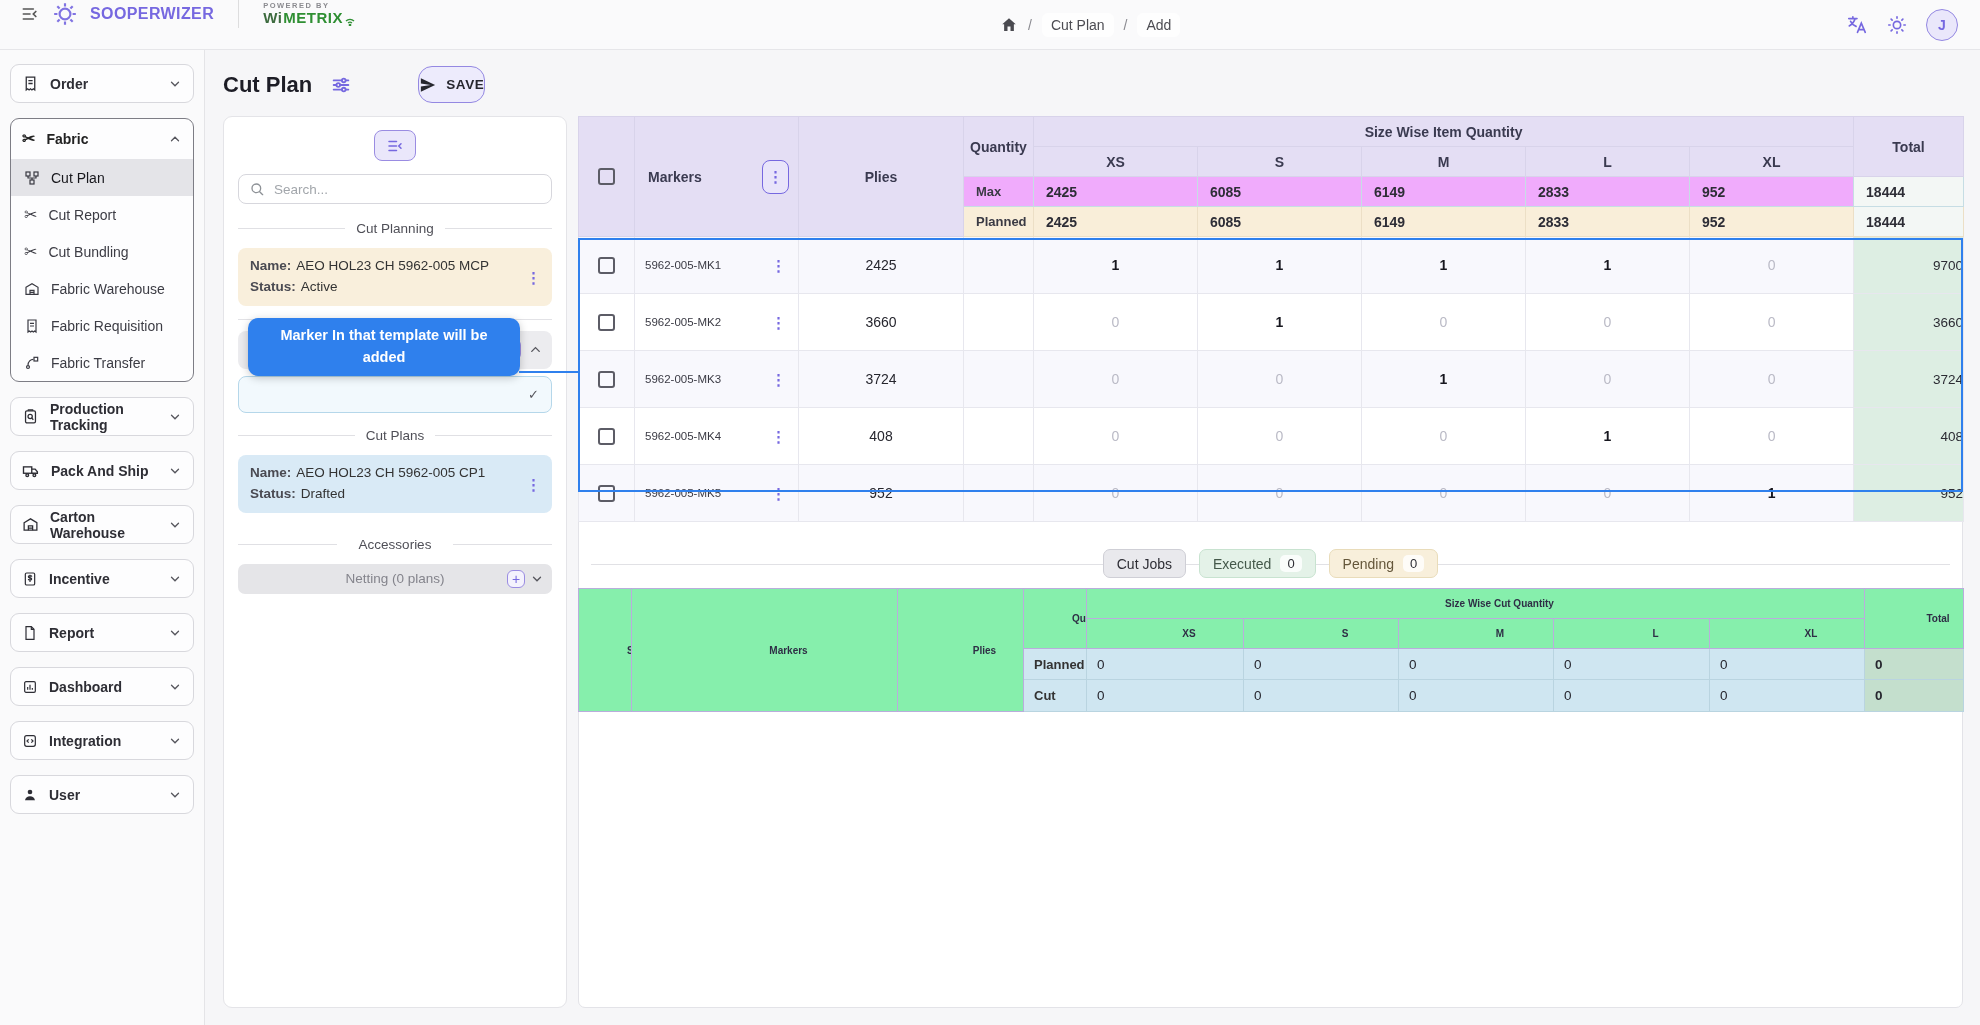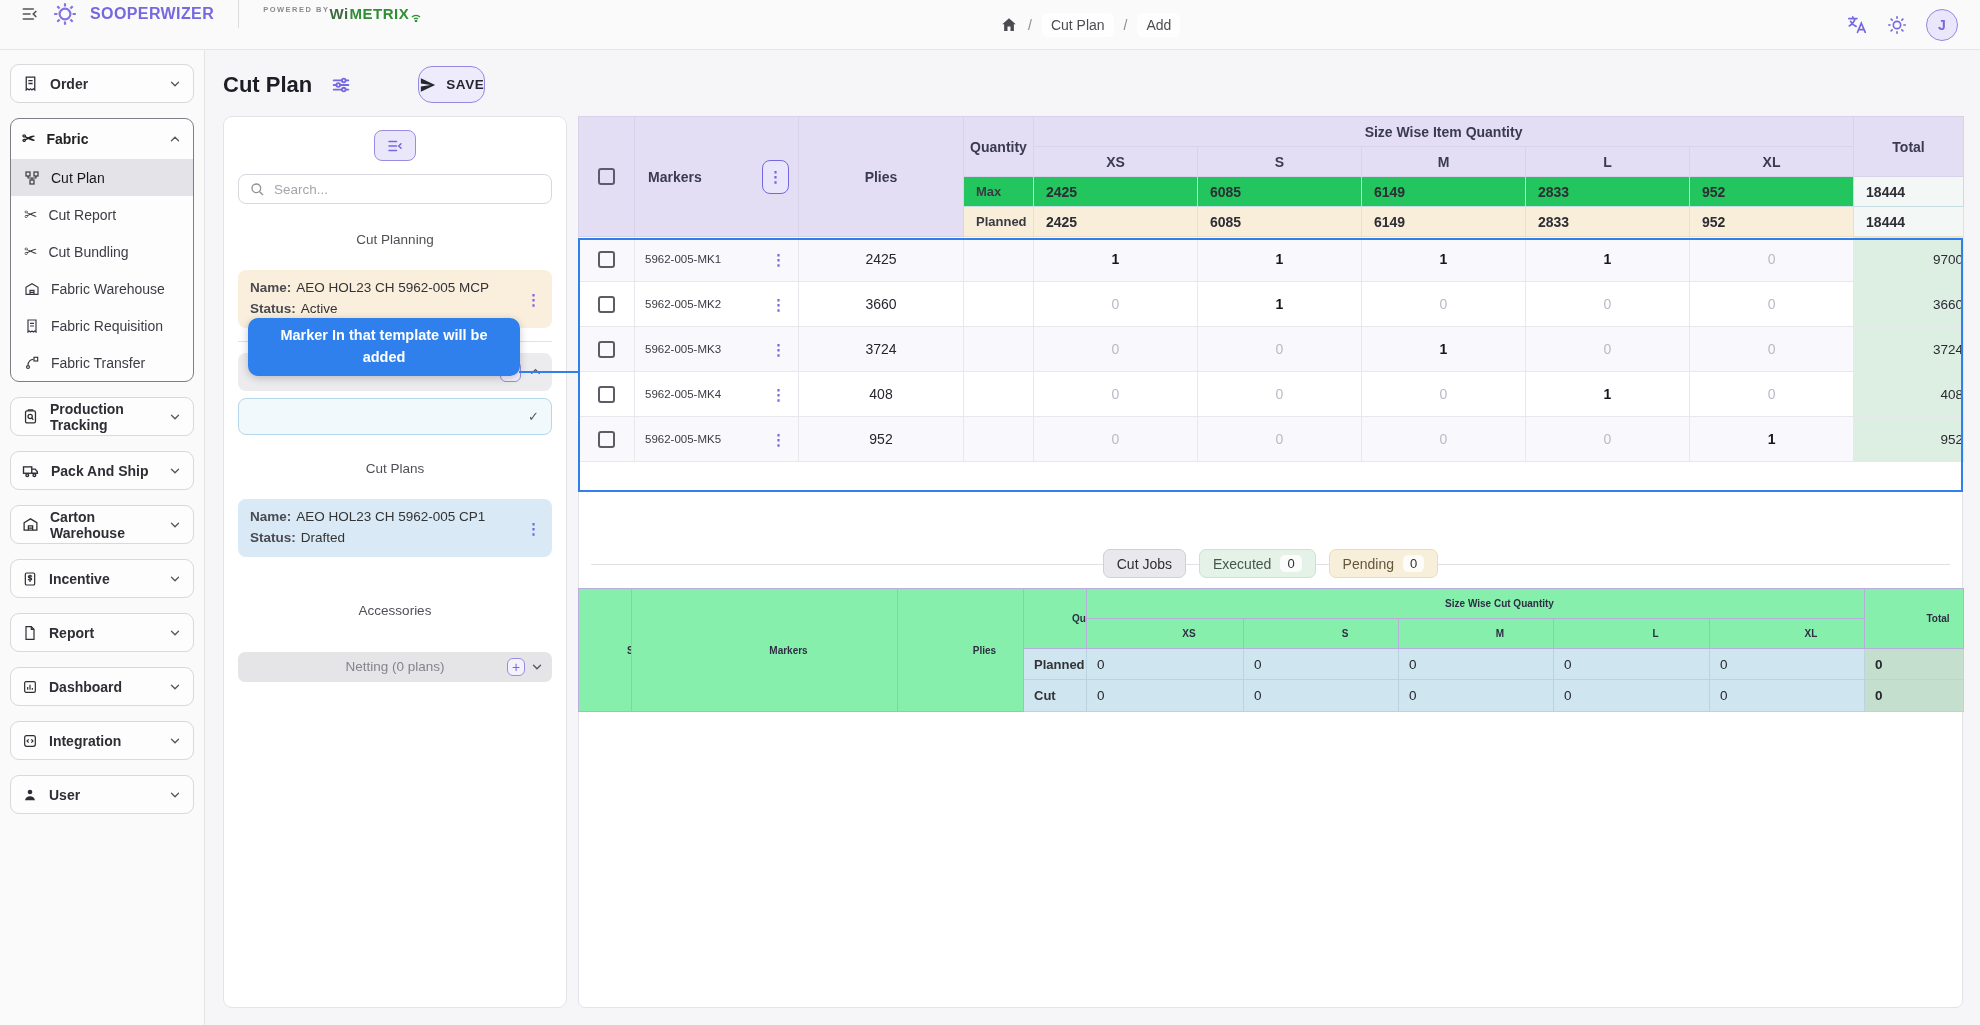--- a/index.html
+++ b/index.html
@@ -8,21 +8,21 @@
   .app { position:relative; width:1980px; height:1025px; overflow:hidden; background:#f6f6f8; }
 
   
   .topbar { position:absolute; left:0; top:0; width:1980px; height:50px; background:#fafafb;
             border-bottom:1px solid #e6e6e9; display:flex; align-items:flex-start; z-index:5; }
   .tb-left { display:flex; align-items:center; gap:12px; padding-left:20px; }
   .icon-btn { background:none; border:none; cursor:pointer; display:flex; align-items:center; color:#555; }
   .brand { font-size:16px; font-weight:bold; color:#7668e0; letter-spacing:.4px; }
   .gear { color:#8073e2; display:flex; }
   .tb-div { width:1px; height:28px; background:#ddddde; margin:0 12px; }
-  .powered { display:flex; flex-direction:row; line-height:1.1; }
+  .powered { display:flex; flex-direction:column; line-height:1.1; }
   .powered .pb { font-size:7.5px; letter-spacing:1.5px; color:#8a8a8f; font-weight:bold; }
   .powered .wm { font-size:15px; font-weight:bold; color:#2f8f33; letter-spacing:.5px; display:flex; align-items:flex-end; gap:1px;}
   .powered .wm .w1 { color:#3d6b3f; }
   .breadcrumb { position:absolute; left:1000px; top:0; height:50px; display:flex; align-items:center; gap:10px;
                 font-size:14px; color:#4c4c52; }
   .crumb { background:#fefefe; padding:4px 9px; border-radius:6px; }
   .sep { color:#8a8a90; }
   .tb-right { position:absolute; right:22px; top:0; height:50px; display:flex; align-items:center; gap:18px; color:#7668e0; }
   .avatar { width:32px; height:32px; border-radius:50%; border:1.5px solid #9488e2; background:#eae7fb;
             display:flex; align-items:center; justify-content:center; font-size:14px; font-weight:bold; color:#7668e0; }
@@ -52,21 +52,21 @@
 
   
   .panel { position:absolute; left:223px; top:116px; width:344px; height:892px; background:#fff;
            border:1px solid #e4e4e8; border-radius:9px; padding:13px 14px; }
   .collapse-btn { width:42px; height:31px; border:1.5px solid #9a8ce2; background:#eae7fb; border-radius:8px;
                   color:#7668e0; display:flex; align-items:center; justify-content:center; margin:0 auto; cursor:pointer; }
   .search { display:flex; align-items:center; gap:9px; height:30px; border:1px solid #d7d7dd; border-radius:8px;
             background:#fff; padding:0 10px; margin-top:13px; }
   .search input { border:none; outline:none; flex:1; font-size:13.5px; color:#444; font-family:inherit; background:transparent; }
   .search input::placeholder { color:#a2a6ab; }
-  .divider { display:flex; align-items:center; gap:11px; color:#4f4f57; font-size:13.5px; margin:17px 0 12px;flex-direction:column; }
+  .divider { display:flex; align-items:center; gap:11px; color:#4f4f57; font-size:13.5px; margin:17px 0 12px; }
   .divider .dl { flex:1; height:1px; background:#e0e0e4; }
   .pcard { border-radius:8px; padding:8px 12px; font-size:13.5px; color:#333; position:relative; line-height:1.55; }
   .pcard b { color:#4a4a52; margin-right:5px; }
   .card-orange { background:#f9efdc; }
   .card-blue { background:#d9eaf6; }
   .dots { color:#7668e0; font-weight:bold; font-size:15px; line-height:1; cursor:pointer; }
   .pcard .dots { position:absolute; right:11px; top:50%; transform:translateY(-50%); }
   .hr { height:1px; background:#e2e2e6; margin:13px 0 11px; }
   .gray-head { height:38px; background:#ececef; border-radius:8px; display:flex; align-items:center;
                justify-content:flex-end; padding:0 9px; gap:7px; cursor:pointer; }
@@ -92,28 +92,28 @@
   table { border-collapse:collapse; table-layout:fixed; }
   .t1 { position:absolute; left:-1px; top:-1px; width:1385px; }
   .t1 th, .t1 td { border:1px solid #d8d3ea; overflow:hidden; white-space:nowrap; }
   .t1 th { background:#e4def4; font-weight:bold; font-size:14px; color:#3a3a50; }
   .t1 .hrow { height:30px; }
   .mk-h { position:relative; text-align:left; padding-left:13px; }
   .dots-btn { position:absolute; right:9px; top:50%; transform:translateY(-50%); width:27px; height:34px;
               border:1.5px solid #7668e0; border-radius:8px; background:#e9e5fa; color:#7668e0; font-size:15px;
               font-weight:bold; cursor:pointer; display:flex; align-items:center; justify-content:center; }
   .max-row { height:30px; }
-  .max-row td { background:#22c55e; border-color:#c6dde4; font-size:14px; color:#2d2d36; text-align:left; padding-left:12px; font-weight:bold; }
+  .max-row td { background:#f0abfc; border-color:#c6dde4; font-size:14px; color:#2d2d36; text-align:left; padding-left:12px; font-weight:bold; }
   .max-row td.rl { font-weight:bold; font-size:13px; color:#3a3a44; }
   .max-row td.rtot { background:#f3f7f5; }
   .pl-row { height:30px; }
   .pl-row td { background:#f9eed9; border-color:#ecdfc6; font-size:14px; color:#2d2d36; text-align:left; padding-left:12px; font-weight:bold; }
   .pl-row td.rl { font-weight:bold; font-size:13px; color:#3a3a44; }
   .pl-row td.rtot { background:#f3f7f5; }
-  .dr { height:45px;margin-left:46px; }
+  .dr { height:57px;margin-left:46px; }
   .dr td { background:#fff; border:1px solid #e7e7ee; font-size:14px; color:#26262e; }
   .dr.odd td { background:#f8f8fd; }
   .dr td.tot { background:#ddeee3; text-align:right; font-size:13.5px; color:#2b2b33; }
   .dr td.mk { font-size:11.5px; color:#3a3a44; text-align:left; padding-left:10px; position:relative; }
   .dr td.mk .dots { position:absolute; right:12px; top:50%; transform:translateY(-50%); }
   .dr td.plies { text-align:center; }
   .qnum { text-align:center; }
   .qnum.zero { color:#babac6; font-weight:normal; }
   .qnum.one { font-weight:bold; color:#17171f; }
   .cb-cell { text-align:center; }

